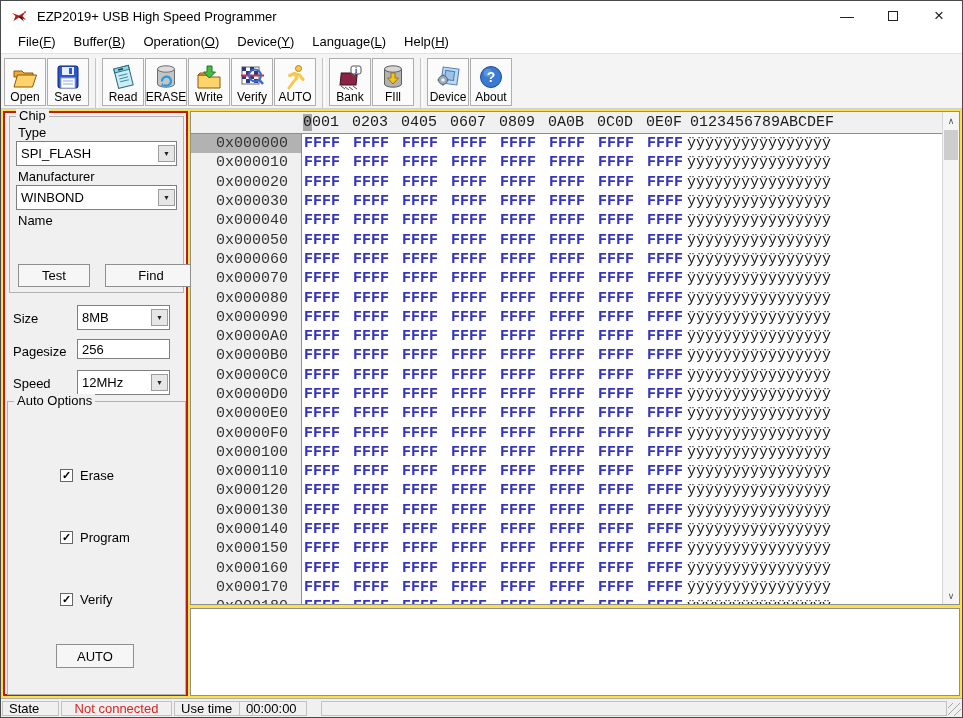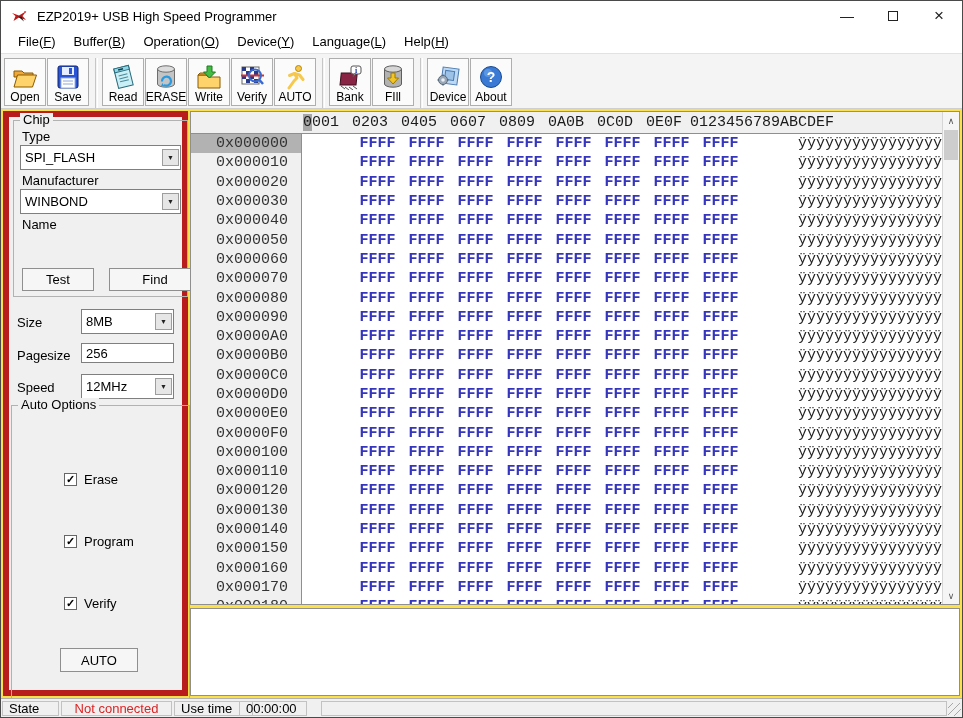--- a/index.html
+++ b/index.html
@@ -23,42 +23,42 @@
   
   .toolbar { position:absolute; top:52px; left:0; right:0; height:56px; background:#f4f4f4;
     border-top:1px solid #e2e2e2; border-bottom:1px solid #cfcfcf;
     display:flex; align-items:flex-start; padding:4px 0 0 3px; }
   .tb-btn { width:42px; height:48px; background:#fbfbfb; border:1px solid #aeaeae; margin-right:1px;
     display:flex; flex-direction:column; align-items:center; justify-content:flex-end; padding-bottom:1px; }
   .tb-btn svg { width:26px; height:26px; margin-bottom:0; flex:none; }
   .tb-label { font-size:12px; line-height:14px; white-space:nowrap; }
   .tb-sep { width:3px; height:50px; border-left:1px solid #c6c6c6; border-right:1px solid #ffffff; margin:0 4px 0 5px; }
   
-  .left-panel { position:absolute; left:2px; top:110px; width:185px; height:585px; background:#f0f0f0; border:6px solid #b91c1c; }
+  .left-panel { position:absolute; left:2px; top:110px; width:185px; height:585px; background:#f0f0f0; border:2px solid #b91c1c; }
   .gb { position:absolute; border:1px solid #b2b2b2; }
   .gb-label { position:absolute; top:-8px; left:6px; background:#f0f0f0; padding:0 3px; font-size:13px; line-height:14px; }
   .gb-chip { left:4px; top:3px; width:175px; height:177px; }
   .fld-label { position:absolute; left:8px; font-size:13px; }
   .combo { position:absolute; height:25px; background:#fff; border:1px solid #7f7f7f; display:flex; align-items:center; }
   .combo-value { flex:1; padding-left:4px; font-size:13px; overflow:hidden; white-space:nowrap; }
   .combo-btn { width:17px; height:17px; margin:1px; background:#e6e6e6; border:1px solid #9d9d9d; display:flex; align-items:center; justify-content:center; font-size:7px; color:#222; flex:none; }
   .pushbtn { position:absolute; background:#f6f6f6; border:1px solid #8f8f8f; font-size:13px; display:flex; align-items:center; justify-content:center; font-family:"Liberation Sans",sans-serif; }
   .txtinput { position:absolute; height:20px; background:#fff; border:1px solid #7f7f7f; font:13px "Liberation Sans",sans-serif; padding-left:4px; }
   .gb-auto { left:2px; top:288px; width:179px; height:294px; }
   .cbrow { position:absolute; left:52px; display:flex; align-items:center; gap:7px; }
   .cb { width:13px; height:13px; background:#fff; border:1px solid #666; display:flex; align-items:center; justify-content:center; font-size:11px; font-weight:bold; line-height:11px; color:#000; flex:none; }
   
   .hex-area { position:absolute; left:189px; top:110px; width:770px; height:494px; background:#fff; border:1px solid #8f8f8f; }
   .hex-header { position:absolute; top:0; left:0; right:0; height:22px; background:#f0f0f0; border-bottom:1px solid #8f8f8f;
     font:15px "Liberation Mono", monospace; white-space:pre; }
   .hh-hex { position:absolute; left:112px; top:2px; word-spacing:4px; color:#1a1a1a; }
   .hh-first { background:#a6a6a6; }
   .hh-ascii { position:absolute; left:499px; top:2px; color:#1a1a1a; }
   .hex-rows { position:absolute; top:22px; left:0; right:17px; bottom:0; overflow:hidden; }
-  .hex-row { height:19.3px; display:flex; align-items:center; font:15px "Liberation Mono", monospace; white-space:pre;justify-content:space-between; }
+  .hex-row { height:19.3px; display:flex; align-items:center; font:15px "Liberation Mono", monospace; white-space:pre; }
   .row-addr { width:111px; height:100%; background:#f0f0f0; border-right:1px solid #8f8f8f; color:#333;
     display:flex; align-items:center; justify-content:flex-end; padding-right:13px; flex:none; }
   .row-addr.sel { background:#b2b2b2; }
   .row-hex { padding-left:2px; word-spacing:4px; color:#3535bd; font-weight:bold; }
   .row-ascii { margin-left:4px; color:#1f1f1f; }
   
   .vscroll { position:absolute; top:0; right:0; bottom:0; width:17px; background:#f5f5f5; border-left:1px solid #d6d6d6; }
   .scroll-btn { position:absolute; left:0; width:16px; height:17px; display:flex; align-items:center; justify-content:center; font-size:9px; color:#555; }
   .scroll-up { top:0; }
   .scroll-down { bottom:0; }

